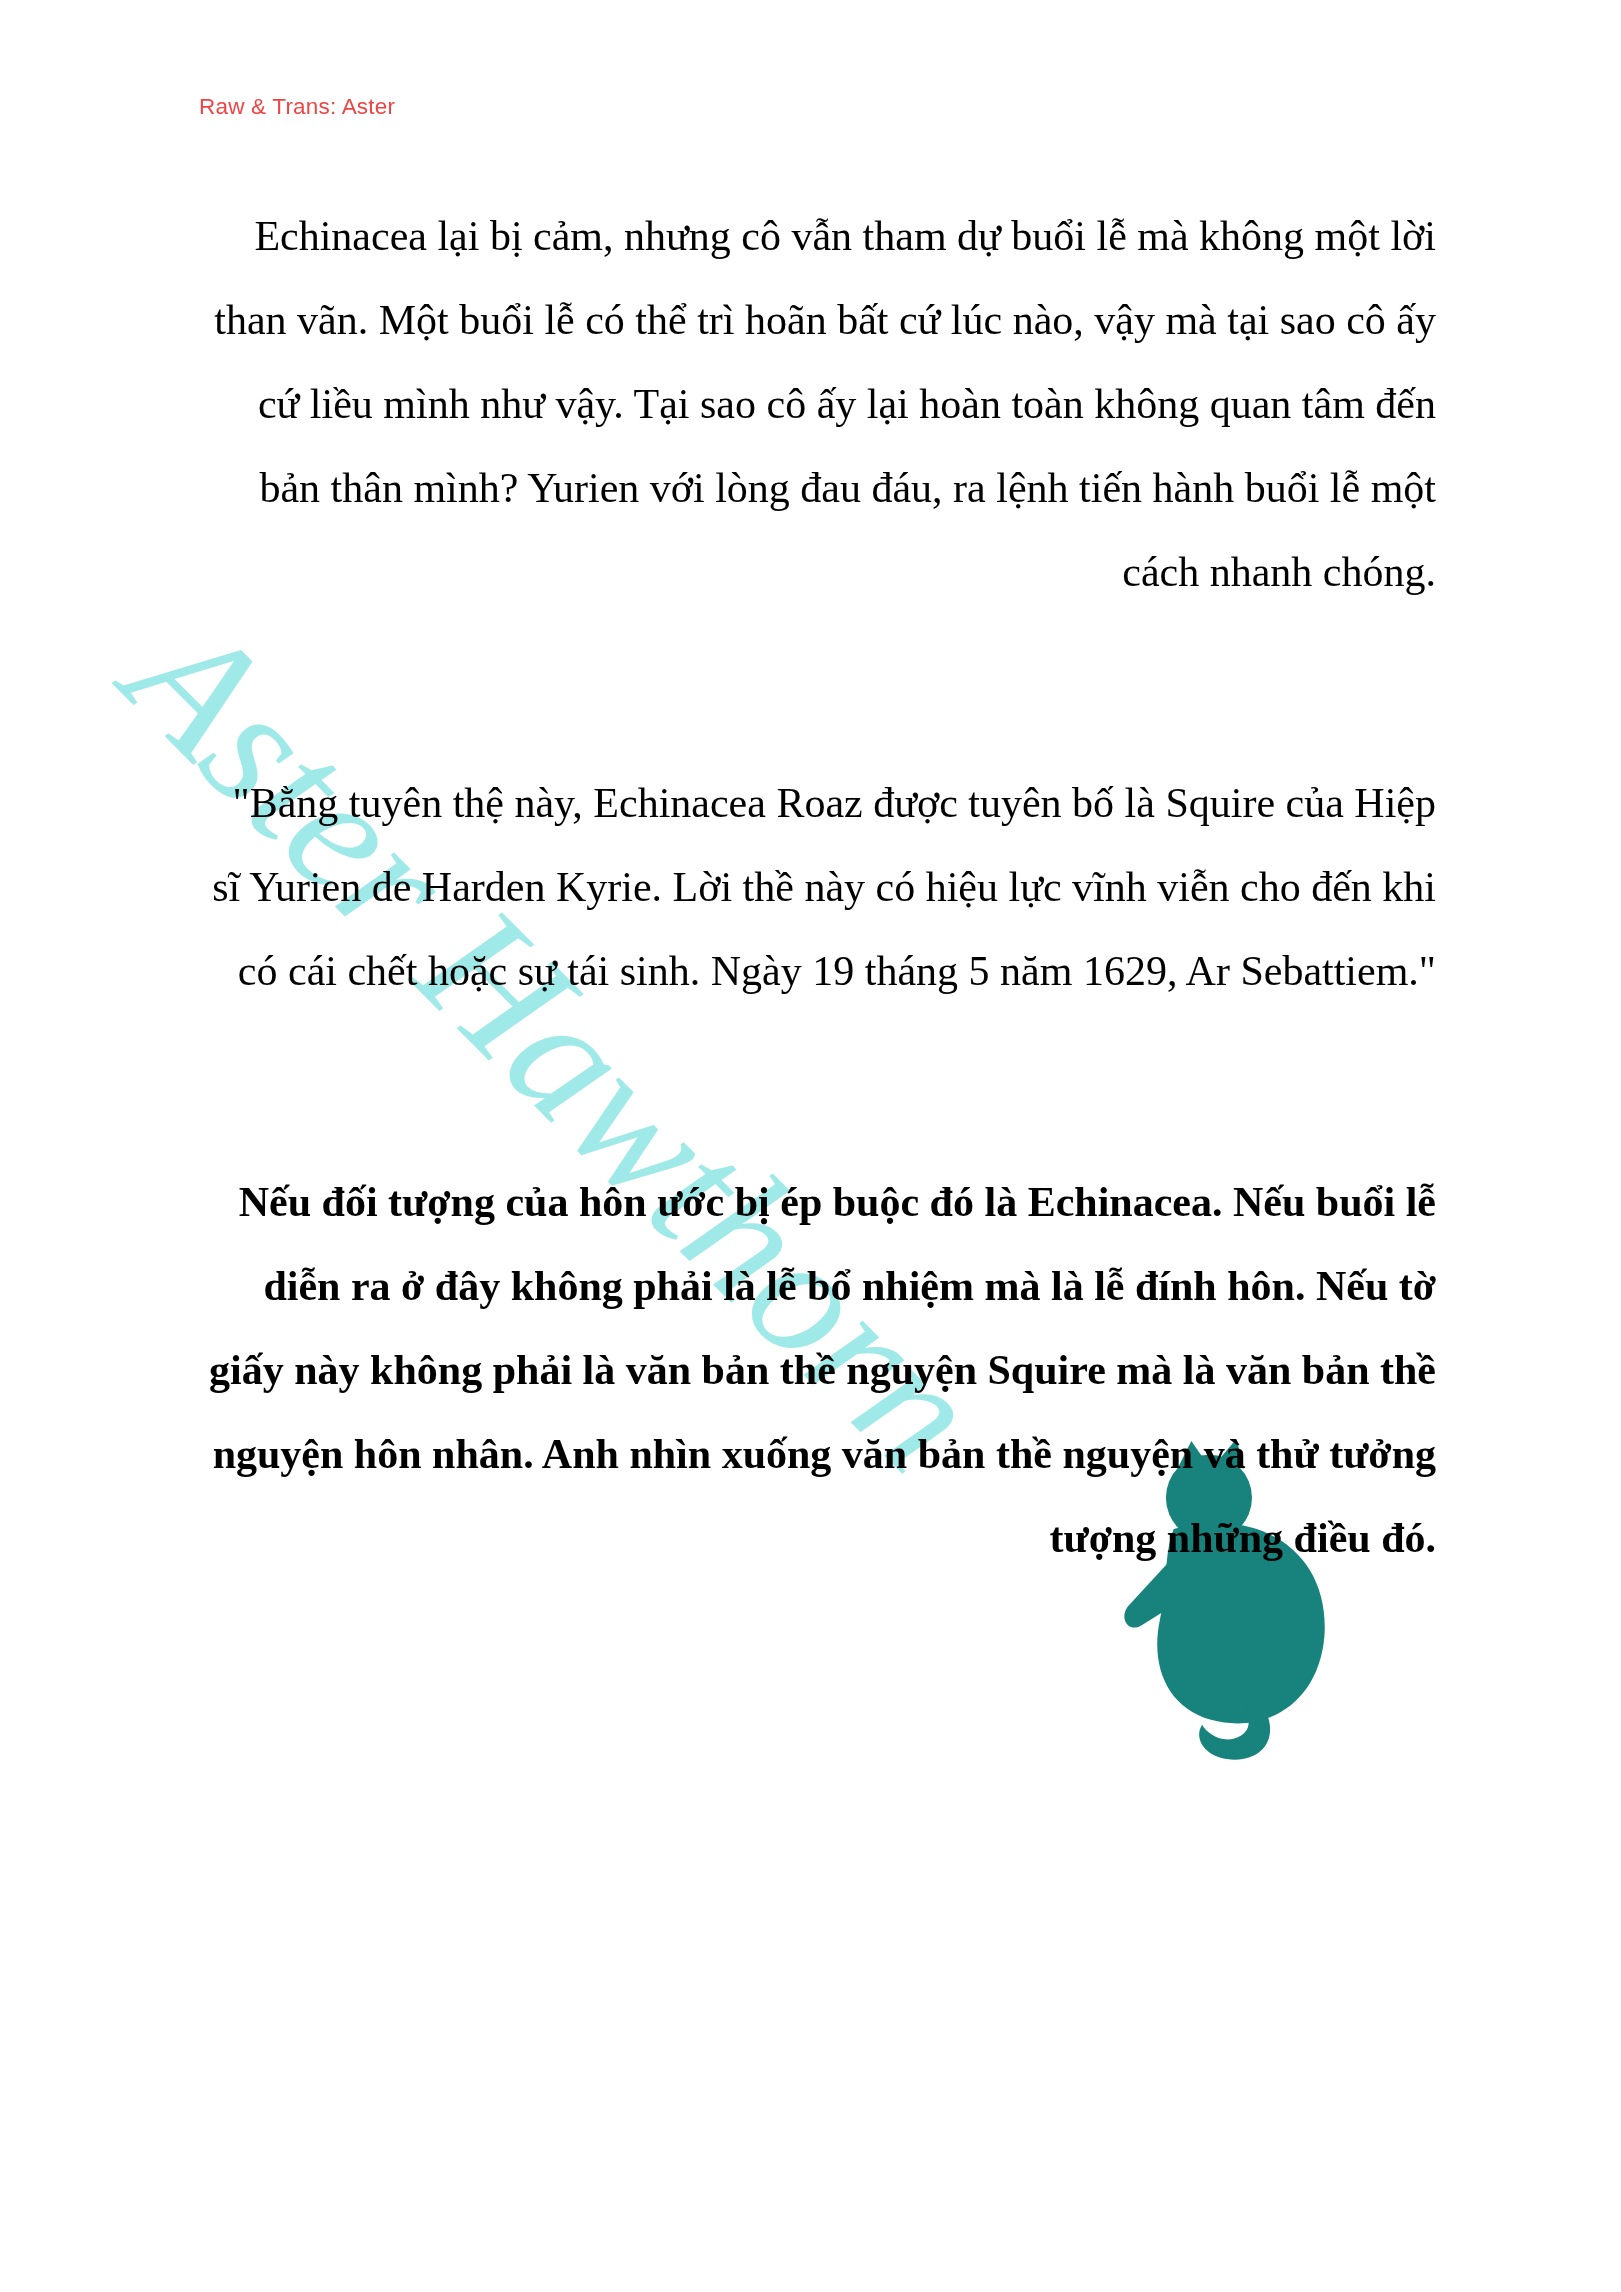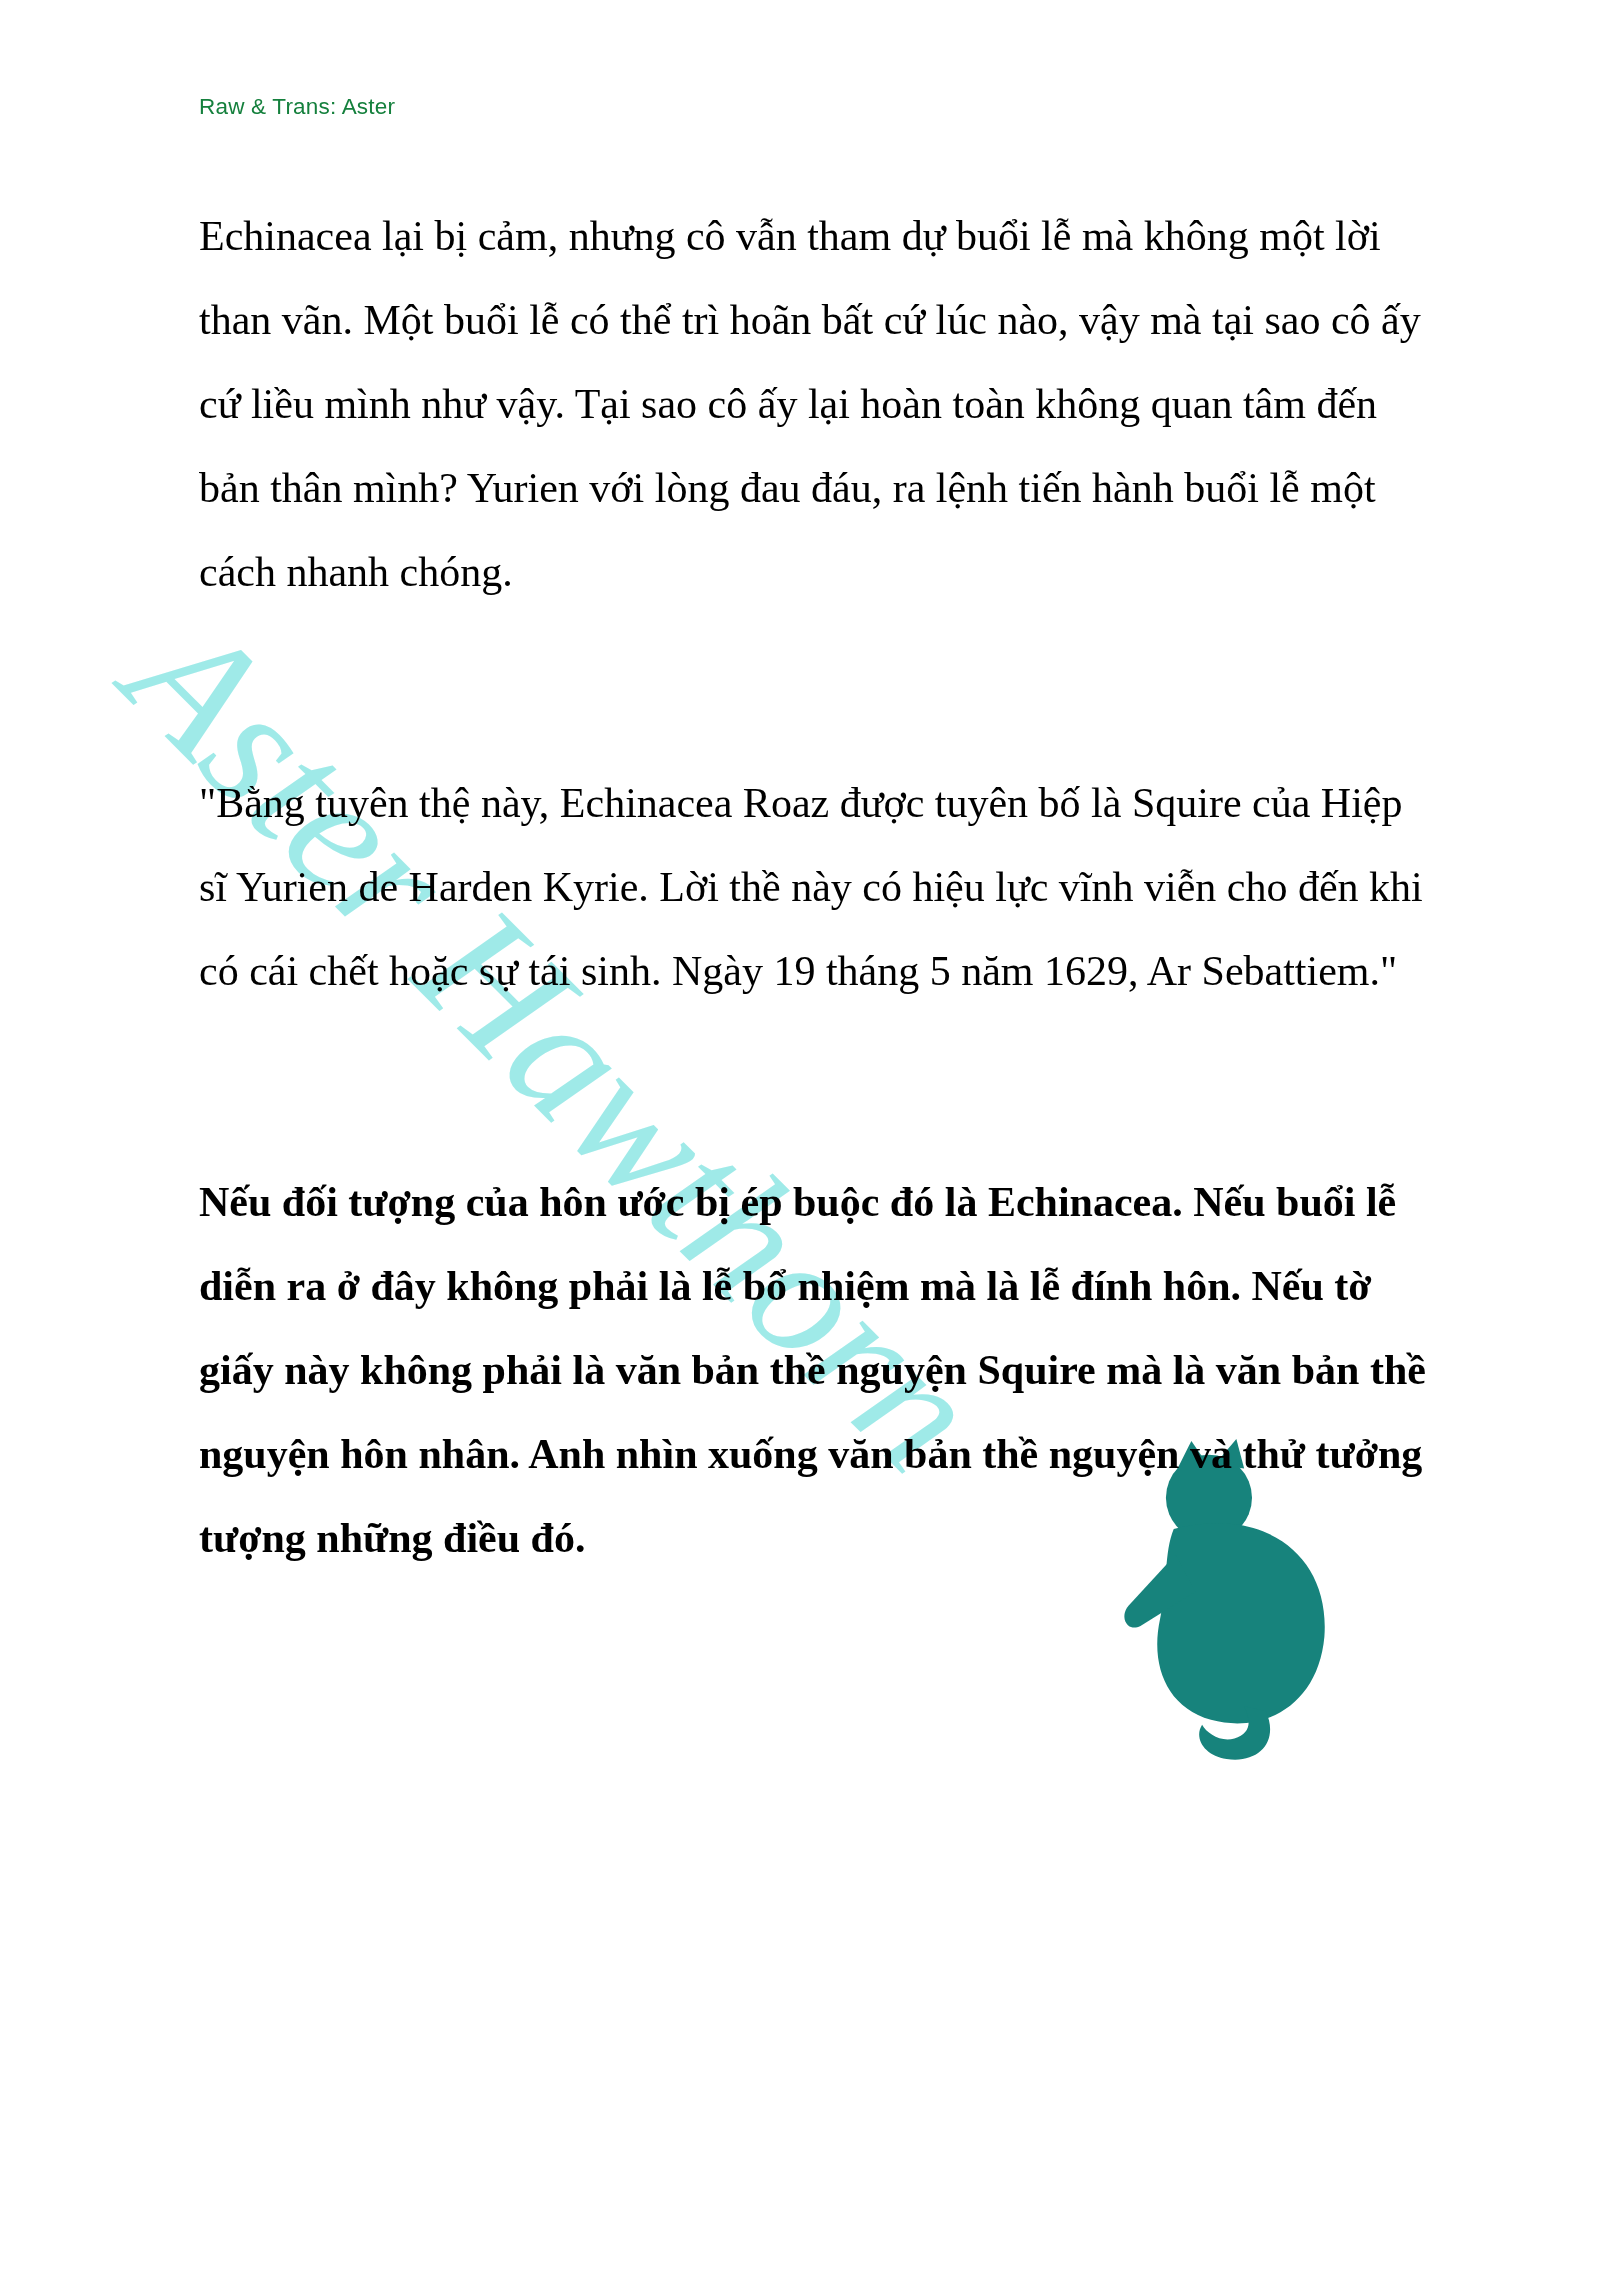--- a/index.html
+++ b/index.html
@@ -16,21 +16,21 @@
     font-family: "Liberation Serif", serif;
     color: #000000;
   }
   .header-credit {
     position: absolute;
     top: 94px;
     left: 199px;
     font-family: "Liberation Sans", sans-serif;
     font-size: 22.5px;
     letter-spacing: 0.2px;
-    color: #15803d;
+    color: #ef4444;
     z-index: 3;
   }
   .watermark {
     position: absolute;
     top: 578px;
     left: 230px;
     transform: rotate(45deg);
     transform-origin: left top;
     font-family: "Liberation Serif", serif;
     font-style: italic;
@@ -50,21 +50,21 @@
     z-index: 1;
   }
   .content {
     position: absolute;
     top: 194px;
     left: 199px;
     width: 1237px;
     font-size: 42px;
     line-height: 84px;
     z-index: 2;
-    text-align: left;
+    text-align: right;
   }
   .content p {
     margin: 0 0 147px 0;
   }
   .content p:last-child {
     margin-bottom: 0;
     font-weight: bold;
   }
 </style>
 </head>

